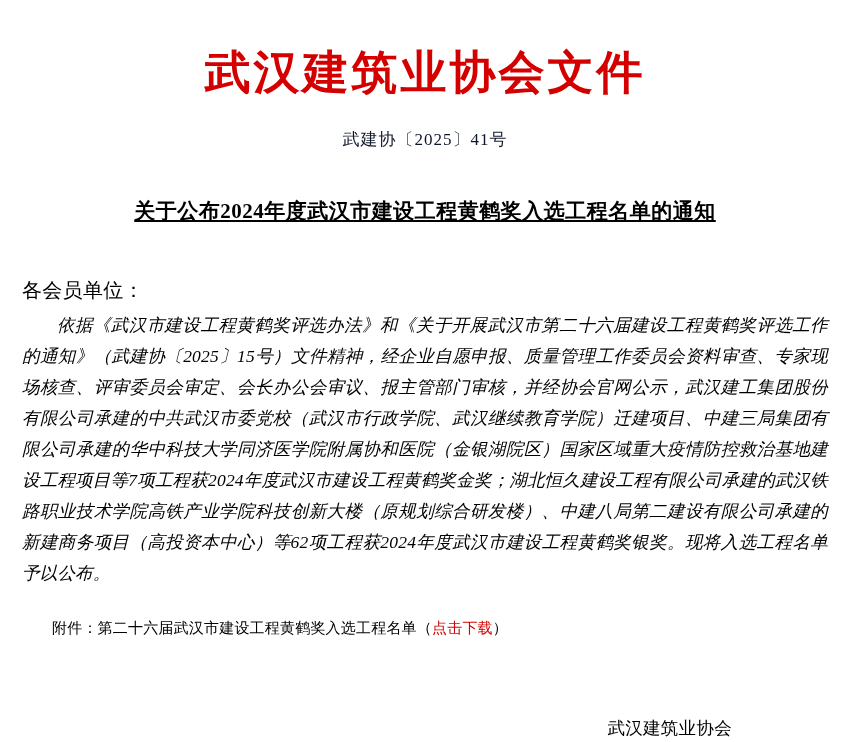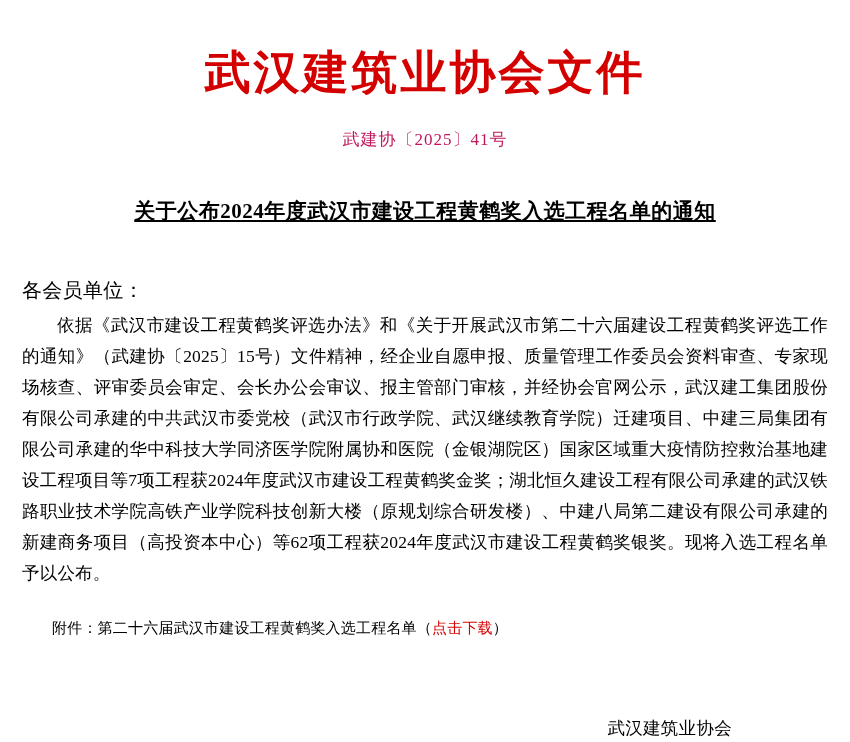--- a/index.html
+++ b/index.html
@@ -31,21 +31,21 @@
     margin: 0;
     padding-top: 38px;
     line-height: 1.25;
     font-family: "Liberation Serif", "DejaVu Serif", serif;
   }
   .doc-number {
     text-align: center;
     font-size: 17px;
     margin-top: 26px;
     letter-spacing: 1px;
-    color: #be185d;
+    color: #0f172a;
   }
   .notice-title {
     text-align: center;
     font-size: 21px;
     font-weight: bold;
     margin-top: 46px;
     letter-spacing: 0.5px;
     color: #000000;
     text-decoration: underline;
   }
@@ -55,20 +55,21 @@
     letter-spacing: 0.3px;
   }
   .body-text {
     font-size: 17.5px;
     line-height: 31px;
     text-align: justify;
     text-justify: inter-ideograph;
     margin-top: 6px;
     text-indent: 2em;
     letter-spacing: 0.2px;
+    font-style: italic;
   }
   .attachment {
     font-size: 15px;
     margin-top: 30px;
     text-indent: 2em;
     letter-spacing: 0.2px;
   }
   .dl-link {
     color: #d40000;
     text-decoration: none;

